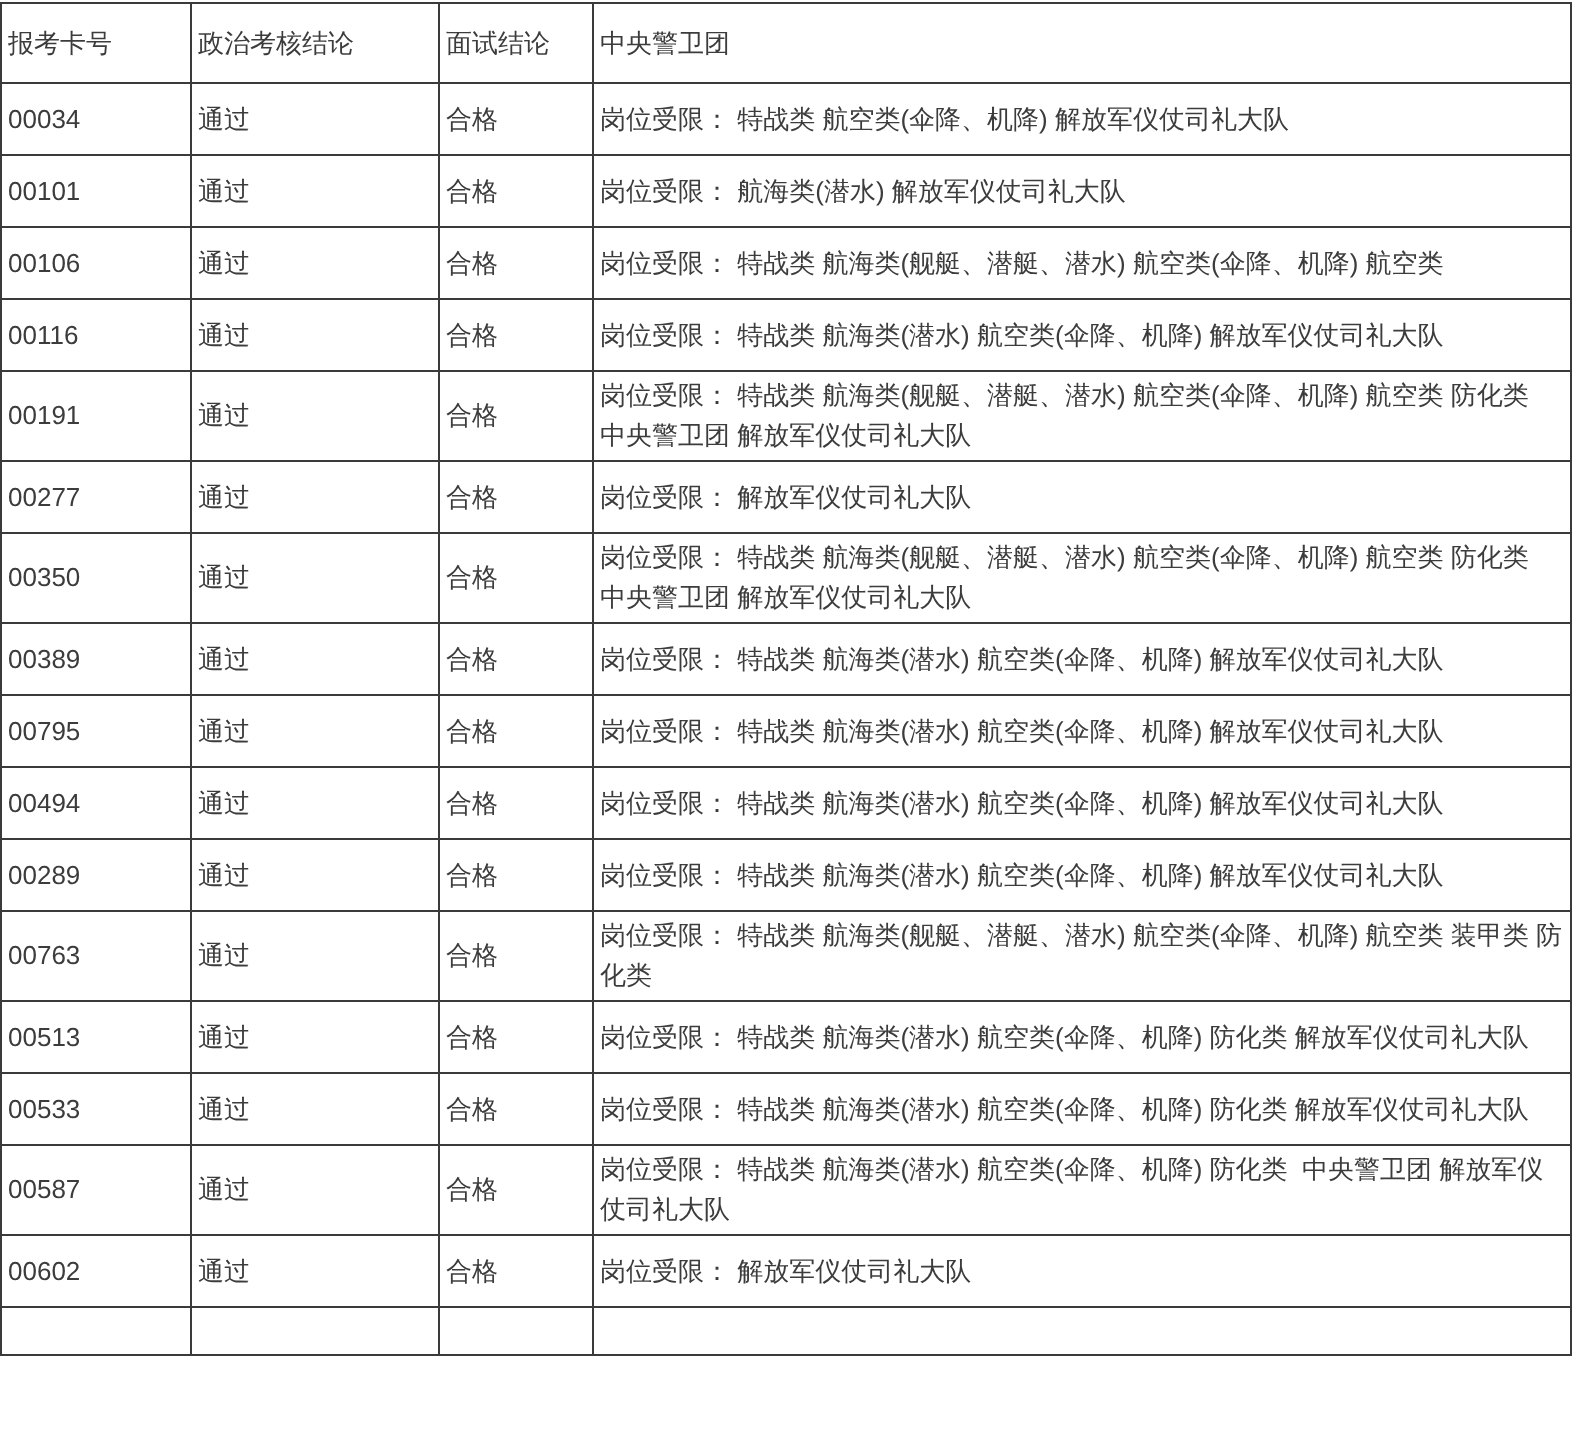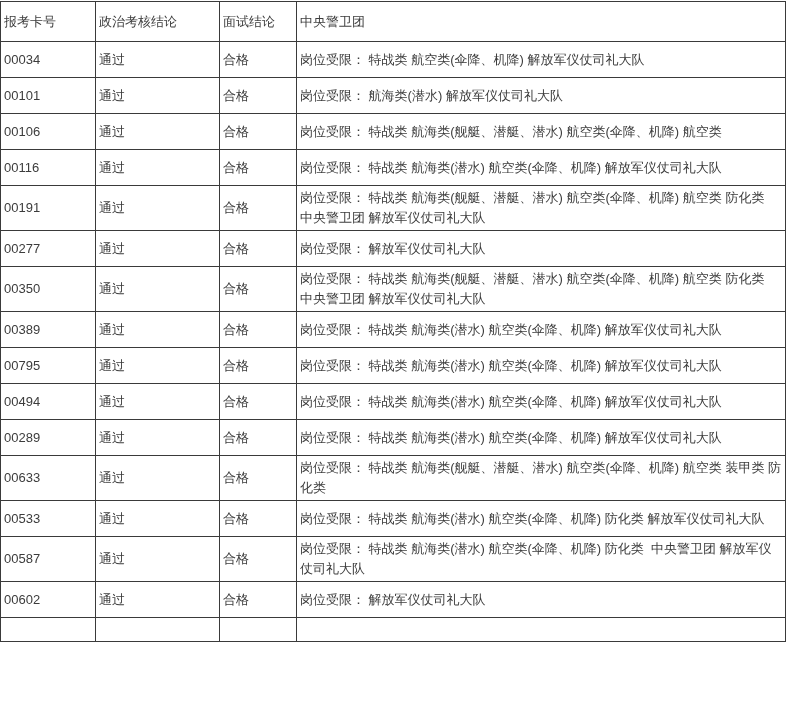--- a/index.html
+++ b/index.html
@@ -121,24 +121,30 @@
     <td>合格</td>
     <td>岗位受限： 特战类 航海类(潜水) 航空类(伞降、机降) 解放军仪仗司礼大队</td>
   </tr>
         <tr>
     <td>00289</td>
     <td>通过</td>
     <td>合格</td>
     <td>岗位受限： 特战类 航海类(潜水) 航空类(伞降、机降) 解放军仪仗司礼大队</td>
   </tr>
         <tr>
-    <td>00633</td>
+    <td>00763</td>
     <td>通过</td>
     <td>合格</td>
     <td>岗位受限： 特战类 航海类(舰艇、潜艇、潜水) 航空类(伞降、机降) 航空类 装甲类 防化类</td>
+  </tr>
+        <tr>
+    <td>00513</td>
+    <td>通过</td>
+    <td>合格</td>
+    <td>岗位受限： 特战类 航海类(潜水) 航空类(伞降、机降) 防化类 解放军仪仗司礼大队</td>
   </tr>
         <tr>
     <td>00533</td>
     <td>通过</td>
     <td>合格</td>
     <td>岗位受限： 特战类 航海类(潜水) 航空类(伞降、机降) 防化类 解放军仪仗司礼大队</td>
   </tr>
         <tr>
     <td>00587</td>
     <td>通过</td>

